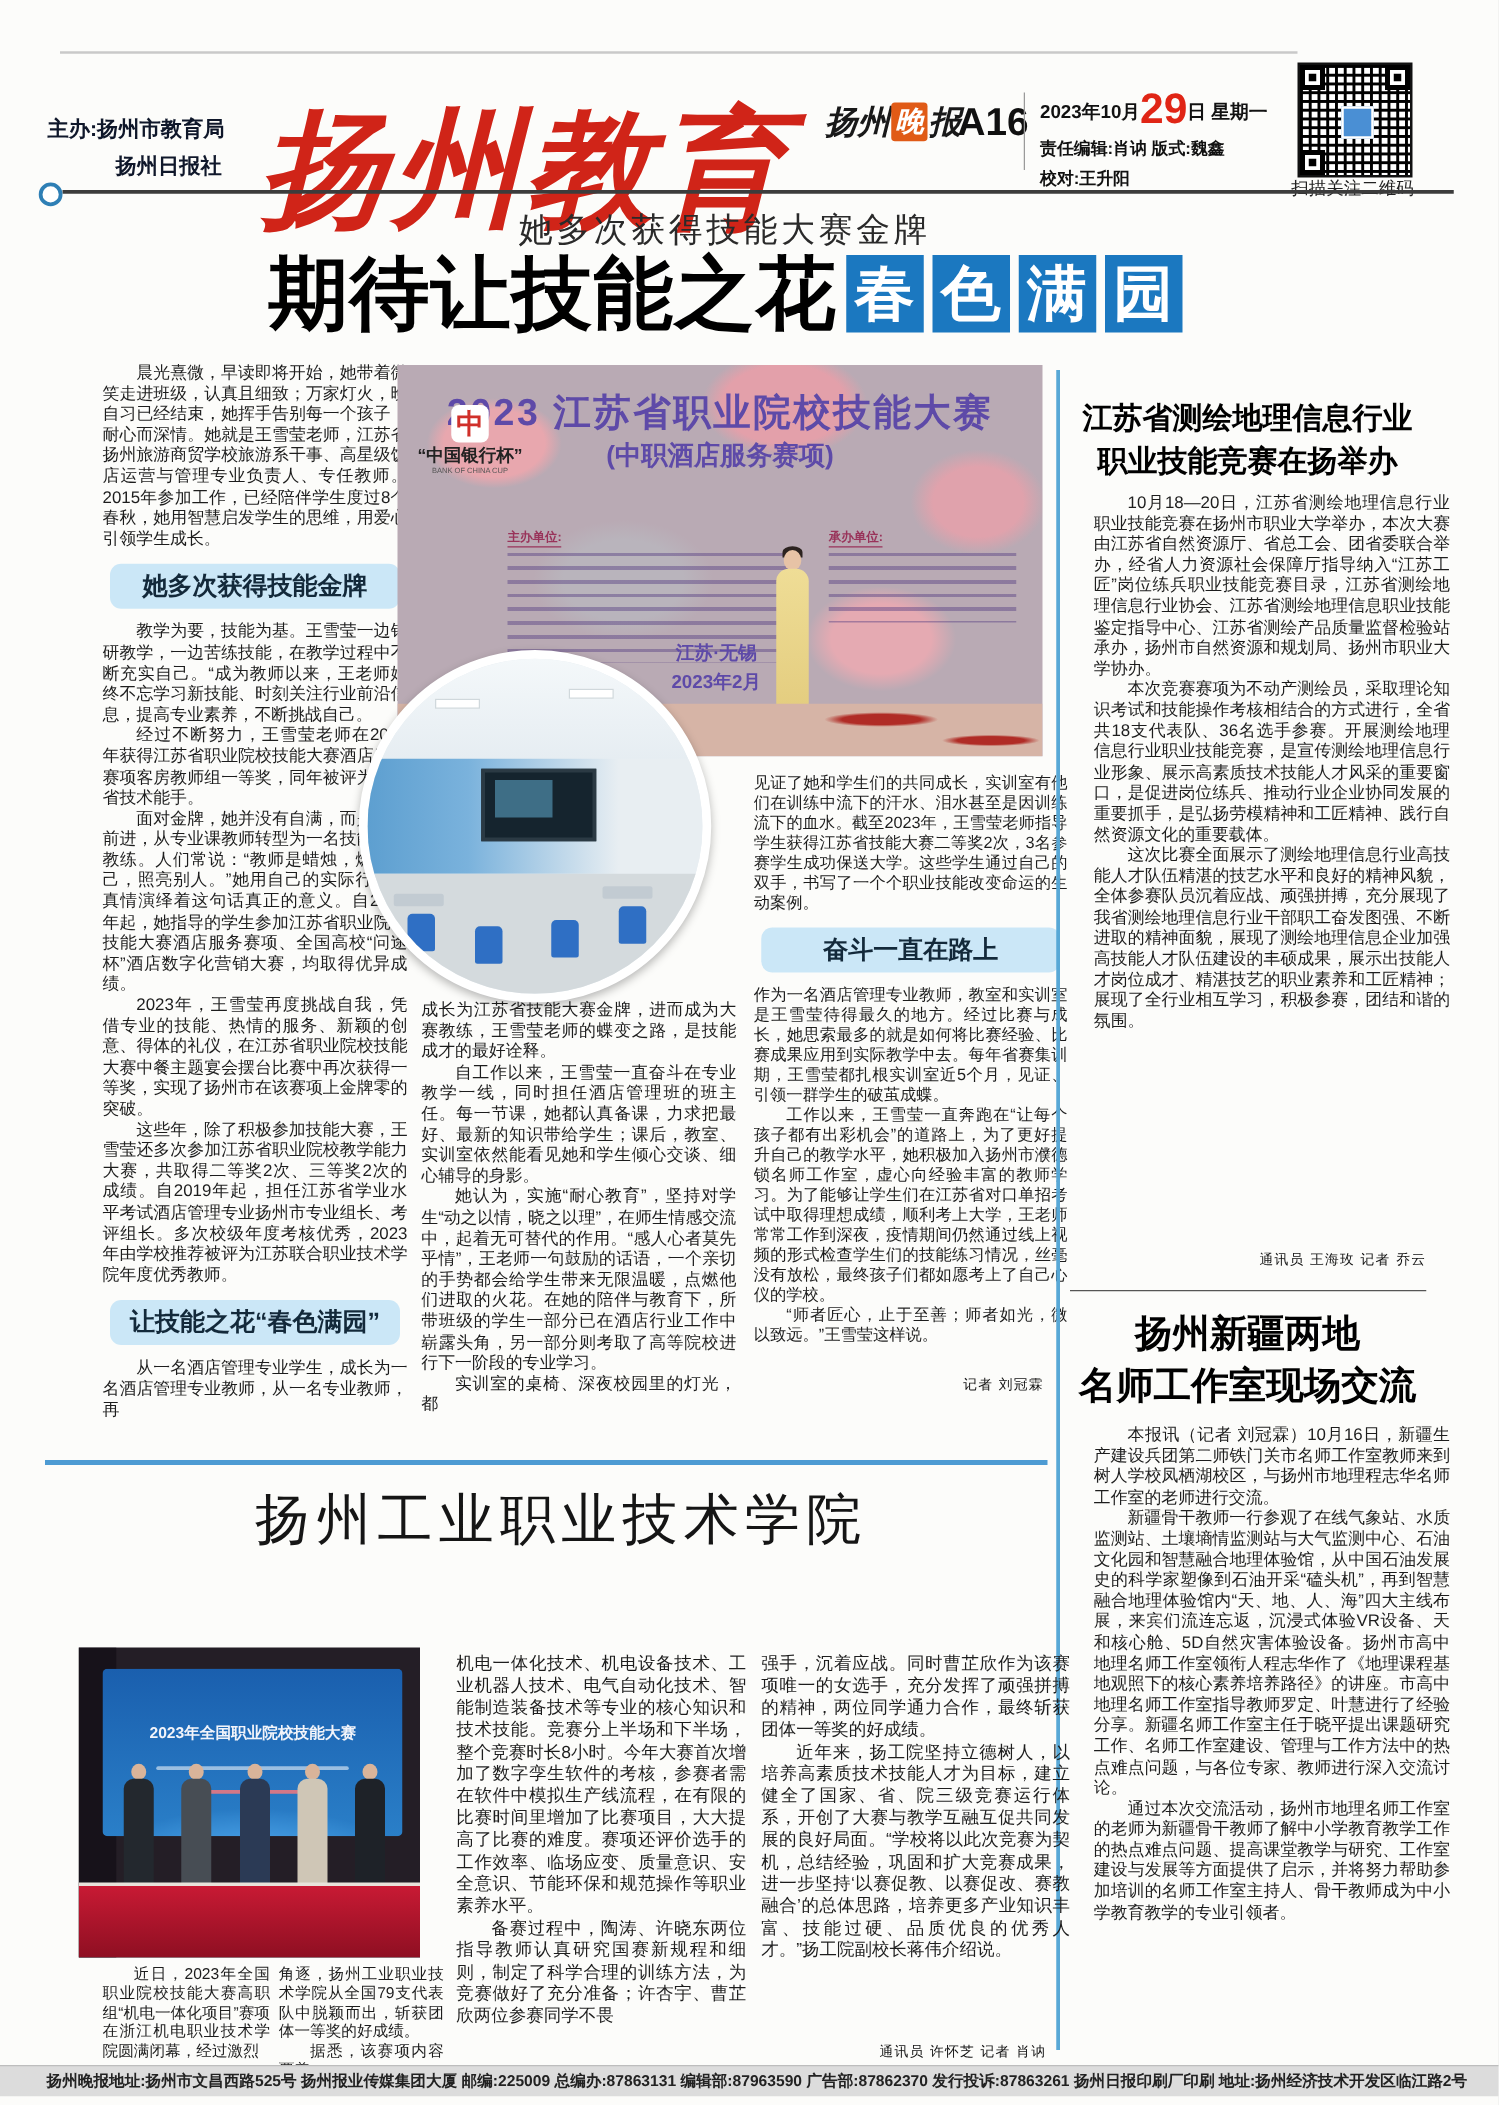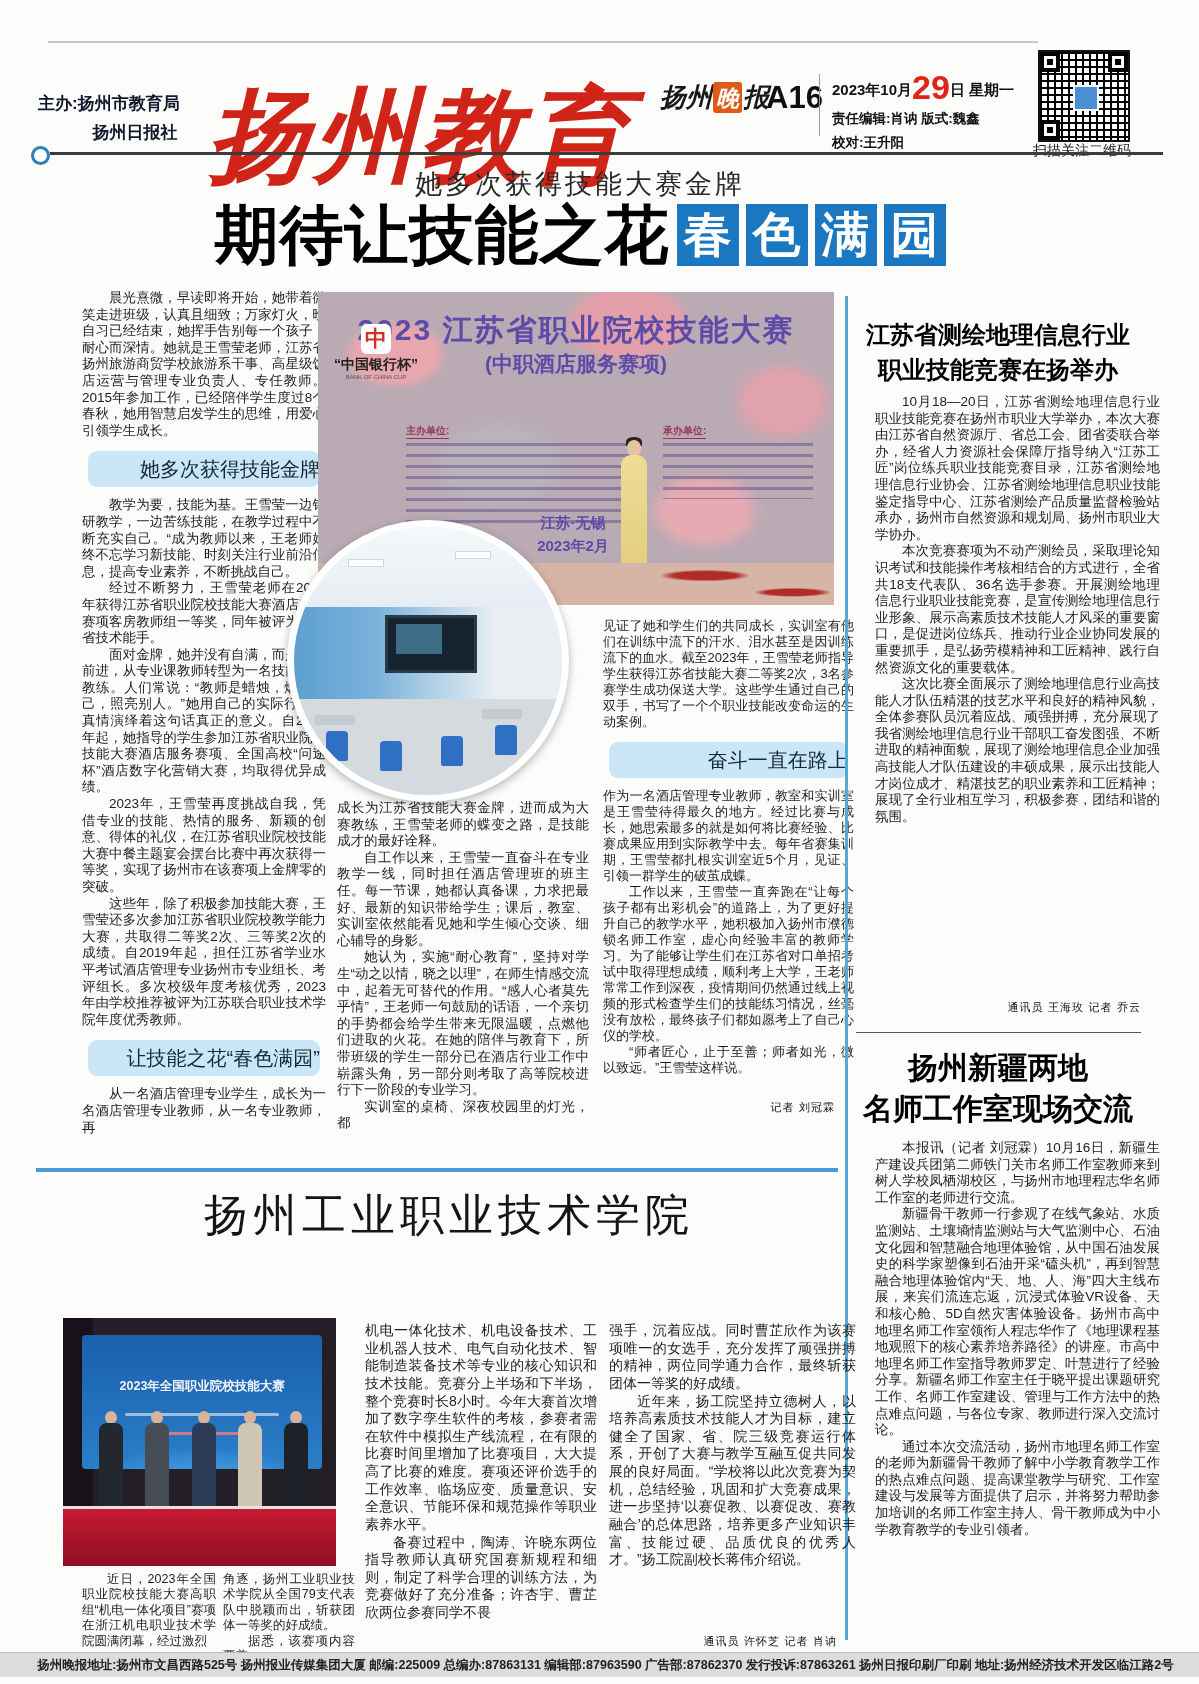--- a/index.html
+++ b/index.html
@@ -38,21 +38,21 @@
   .headline-main{font-family:"DejaVu Serif",serif;font-weight:bold;font-size:64px;color:#000;
       letter-spacing:1px;white-space:nowrap;}
   .hbox{width:62px;height:62px;background:#1b78c0;color:#fff;font-size:48px;font-weight:bold;
       display:flex;align-items:center;justify-content:center;margin-left:7px;font-family:"DejaVu Serif",serif;}
 
   
   .colbody{font-size:13.5px;line-height:1.23;text-align:justify;color:#1d1d1d;overflow:hidden;margin-left:19px;}
   .para{margin:0;text-indent:2em;}
   .cont .para:first-child{text-indent:0;}
   .pill{display:block;margin:12px auto 10px auto;width:95%;height:36px;line-height:36px;background:#cbe7f7;
-      border-radius:9px;text-align:right;font-size:20px;font-weight:normal;color:#13293a;}
+      border-radius:9px;text-align:center;font-size:20px;font-weight:bold;color:#13293a;}
   .byline{font-size:11px;color:#111;text-align:right;letter-spacing:1px;font-family:"DejaVu Serif",serif;}
 
   #lead-col1{left:63px;top:290px;width:244px;height:845px;}
   #lead-col2{left:318px;top:800px;width:252px;height:352px;}
   #lead-col3{left:584px;top:618px;width:251px;height:482px;font-size:13px;}
   #lead-byline{left:584px;top:1100px;width:251px;}
 
   
   .photo-main{left:318px;top:292px;width:516px;height:313px;overflow:hidden;
       background:

